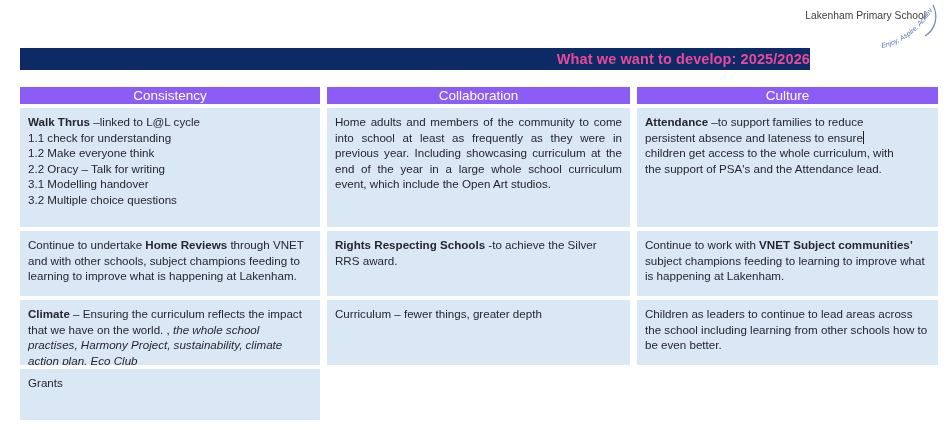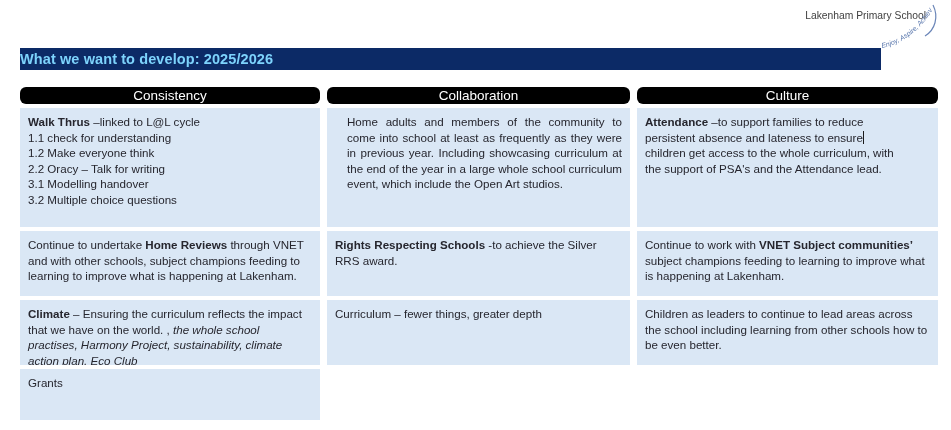--- a/index.html
+++ b/index.html
@@ -12,56 +12,55 @@
     overflow:hidden;
   }
   .logo {
     position:absolute;
     top:4px; right:6px;
     width:160px; height:48px;text-align:right;
   }
   .title-bar {
     position:absolute;
     left:20px; top:48px;
-    width:861px; height:22px;
+    width:790px; height:22px;
     background:#0c2a66;
-    color:#7dd3fc;
+    color:#ec4899;
     font-size:14.5px;
     font-weight:bold;
-    text-align:left;
+    text-align:right;
     line-height:22px;
     letter-spacing:.1px;
   }
   .grid {
     position:absolute;
     left:20px; top:87px;
     width:918px;
     display:grid;
     grid-template-columns:300px 303px 301px;
     grid-template-rows:17px 119px 65px 65px 51px;
     column-gap:7px;
     row-gap:4px;
   }
   .col-header {
-    background:#000000;
+    background:#8b5cf6;
     color:#ffffff;
     font-size:13.5px;
     text-align:center;
     line-height:17px;
-    border-radius:6px;
   }
   .cell {
     background:#dae7f5;
     padding:6px 8px 0 8px;
     font-size:11.6px;
     line-height:15.5px;
     overflow:hidden;
   }
   .cell .line { min-height:15.5px; }
-  .justify .line { text-align:justify;margin-left:12px; }
+  .justify .line { text-align:justify; }
   .b { font-weight:bold; }
   .i { font-style:italic; }
   .caret {
     display:inline-block;
     width:1px; height:13px;
     background:#1b1b1b;
     vertical-align:-2px;
   }
 </style>
 </head>

